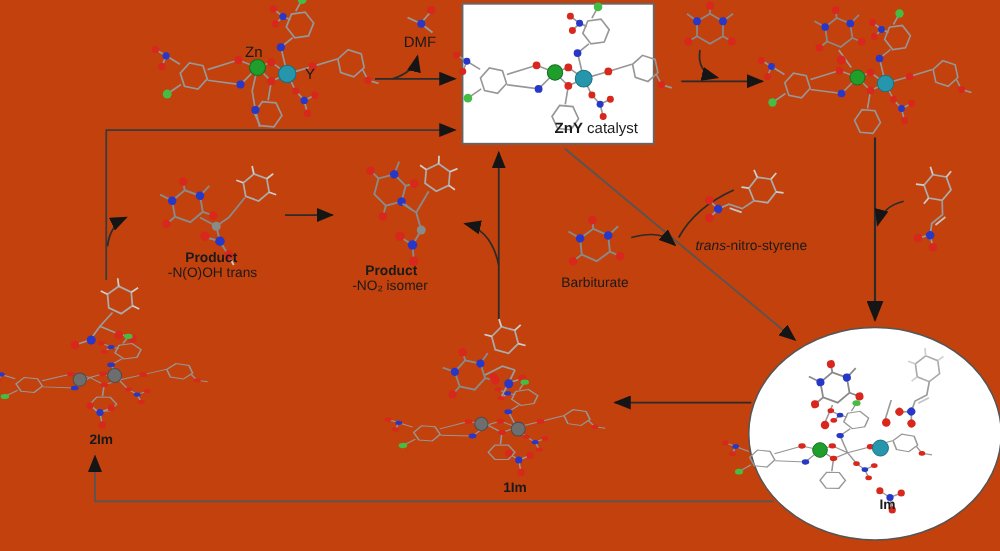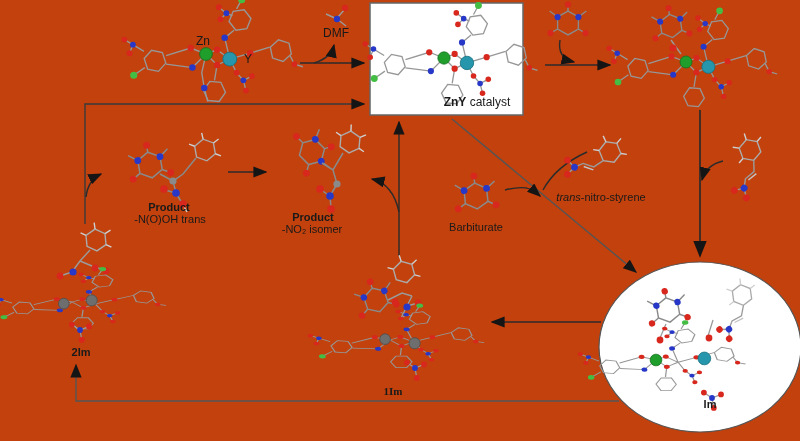--- a/index.html
+++ b/index.html
@@ -284,16 +284,16 @@
 <div class="lbl" style="left:476px;top:227px;">Barbiturate</div>
 <div class="lbl" style="left:601px;top:197px;"><i>trans</i><span>-nitro-styrene</span></div>
 
 <div class="lbl bold" style="left:169px;top:207px;">Product</div>
 <div class="lbl" style="left:170px;top:219px;">-N(O)OH trans</div>
 
 <div class="lbl bold" style="left:313px;top:217px;">Product</div>
 <div class="lbl" style="left:312px;top:229px;">-NO₂ isomer</div>
 
 <div class="lbl bold" style="left:698px;top:404px;padding-left:24px;">Im</div>
-<div class="lbl bold" style="left:393px;top:391px;font-family:Liberation Serif, serif;">1Im</div>
+<div class="lbl bold" style="left:412px;top:391px;">1Im</div>
 <div class="lbl bold" style="left:81px;top:352px;">2Im</div>
 
 </div>
 
 </body></html>

